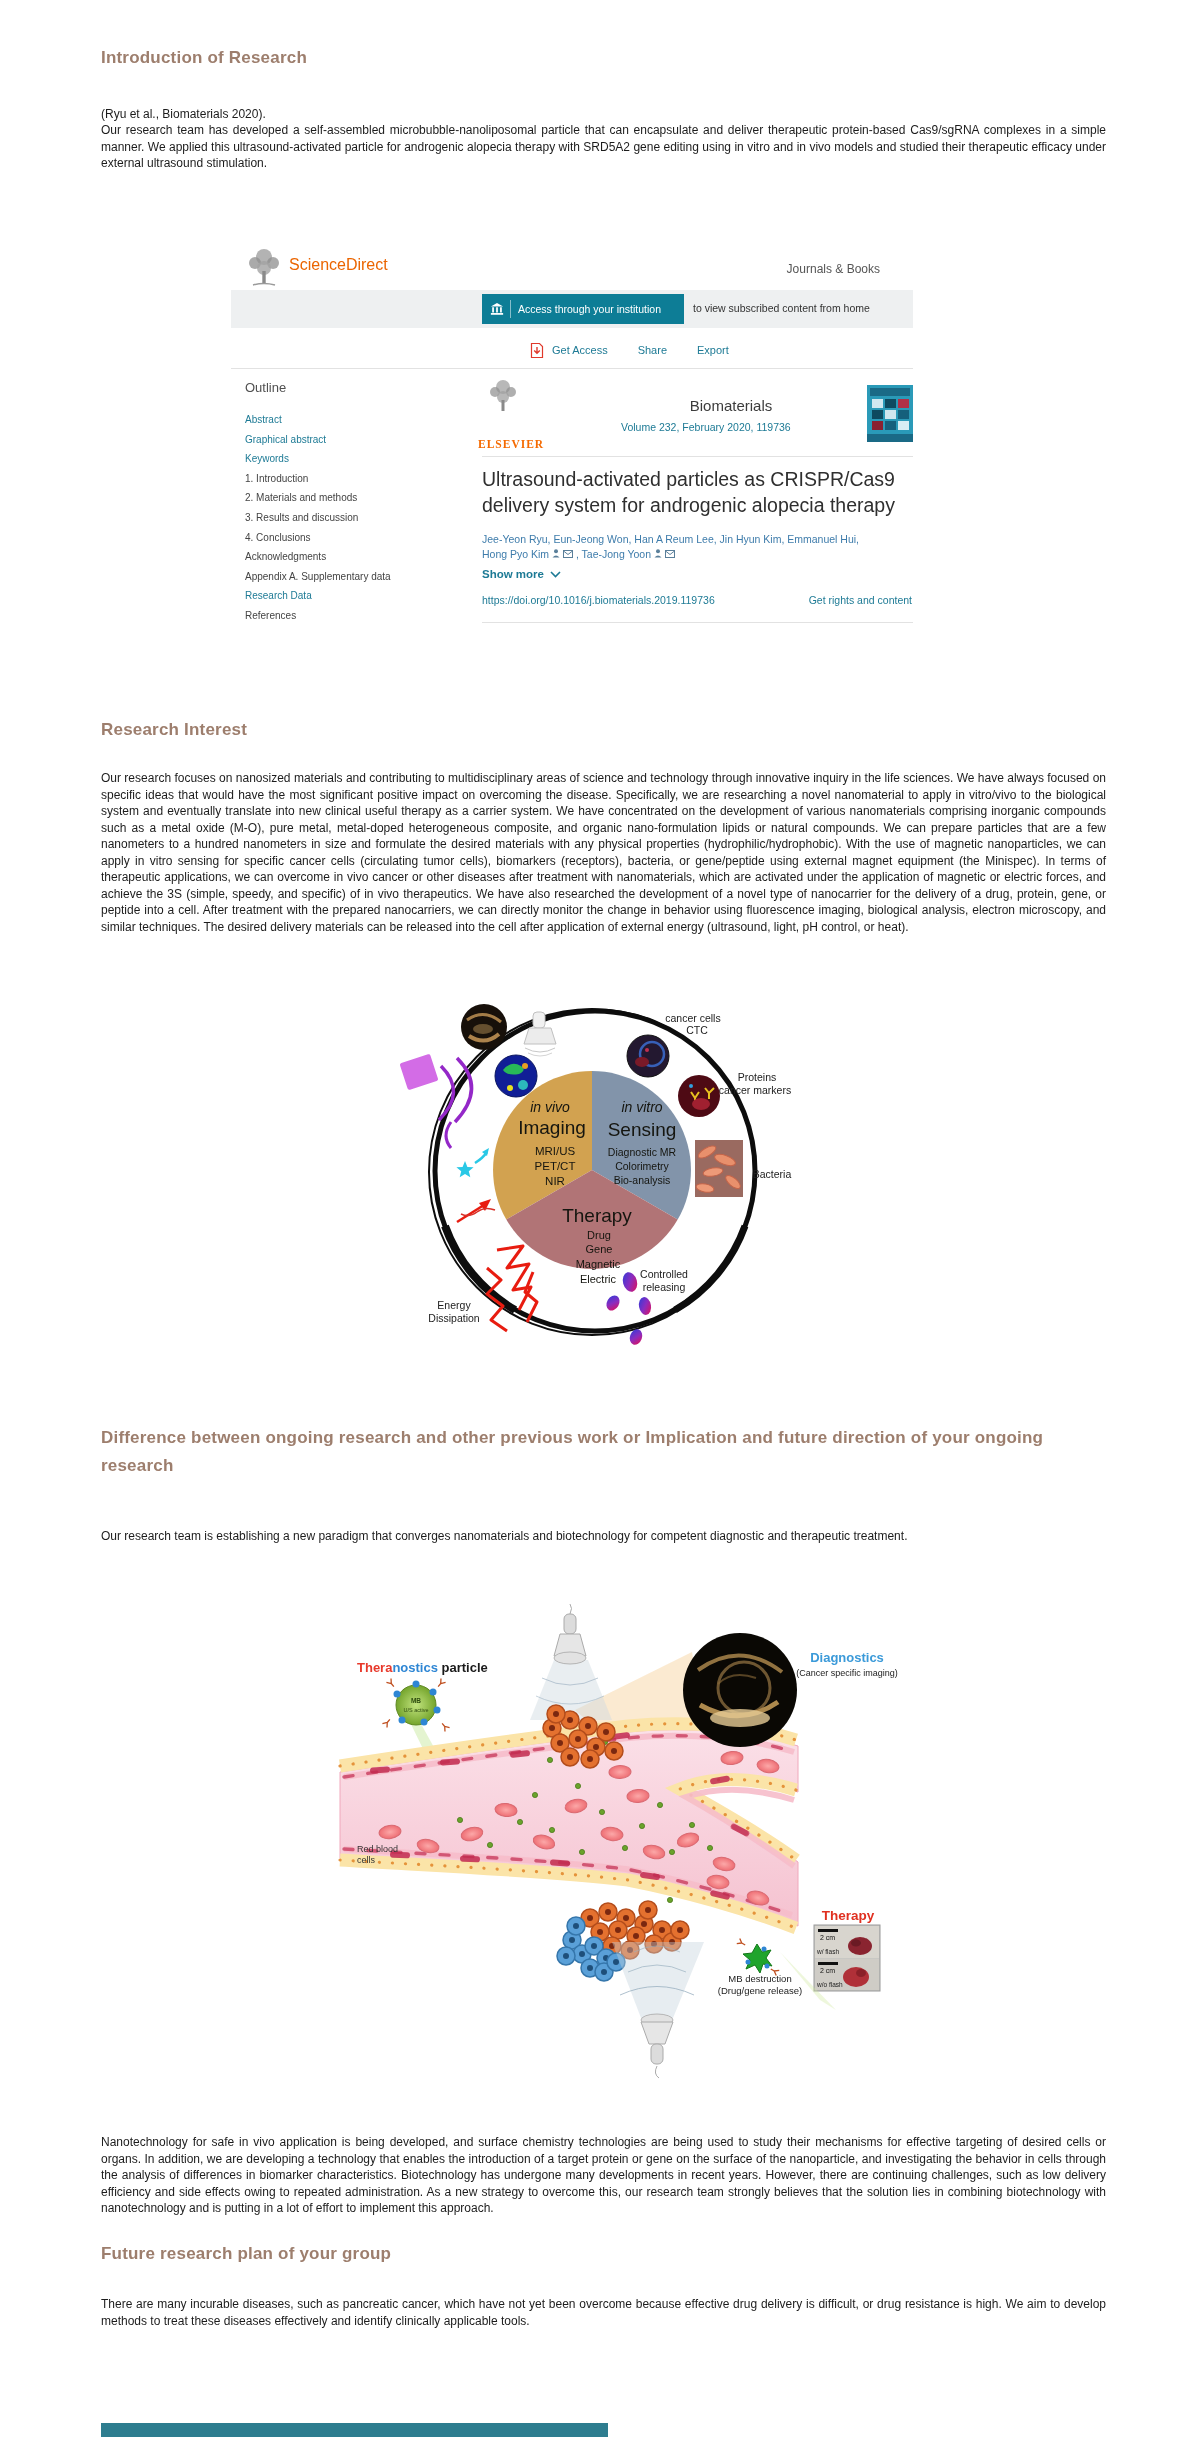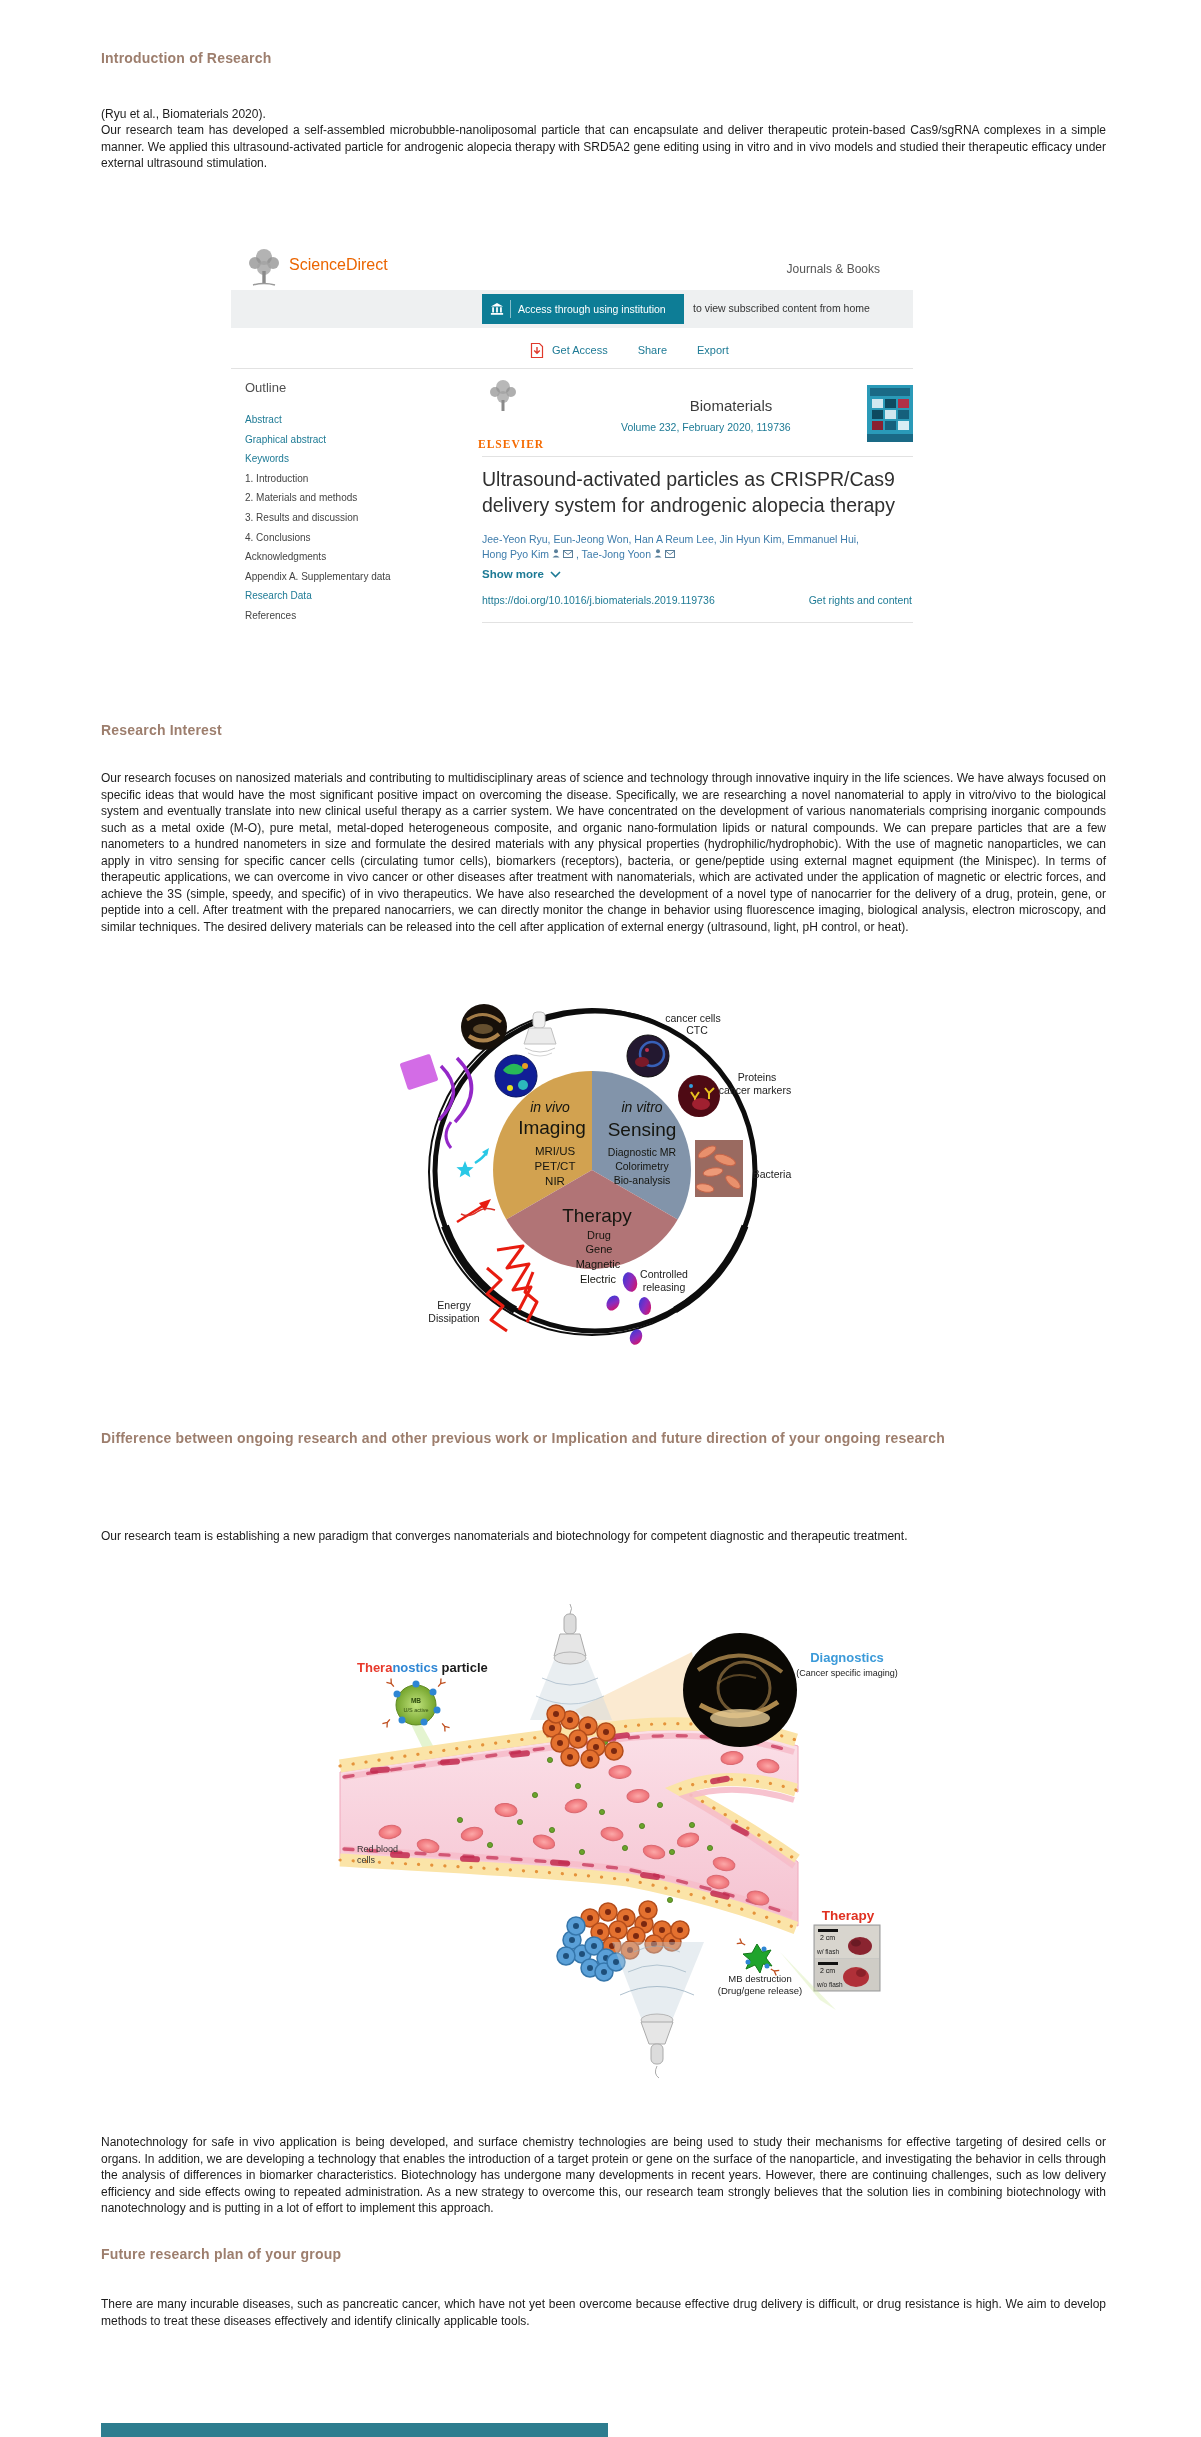--- a/index.html
+++ b/index.html
@@ -1,19 +1,19 @@
 <!DOCTYPE html>
 <html><head>
 <meta charset="utf-8">
 <style>
   html,body{margin:0;padding:0;}
   body{position:relative;width:1201px;height:2437px;background:#fff;overflow:hidden;
        font-family:"Liberation Sans",sans-serif;color:#1c1c1c;}
   .abs{position:absolute;}
-  .h1{font-size:14px;font-weight:bold;color:#9d7e6d;letter-spacing:.2px;line-height:28px;}
+  .h1{font-size:17px;font-weight:bold;color:#9d7e6d;letter-spacing:.2px;line-height:28px;}
   .para{font-size:12px;line-height:16.5px;text-align:justify;color:#1c1c1c;margin-top:12px;}
   
   .sd{left:231px;top:240px;width:682px;height:400px;background:#fff;font-family:"Liberation Sans",sans-serif;}
   .sd-brand{left:58px;top:16px;font-size:16px;color:#eb6500;}
   .sd-jb{right:33px;top:22px;font-size:12px;color:#555;}
   .sd-graybar{left:0;top:50px;width:682px;height:38px;background:#eef0f1;}
   .sd-access-btn{left:251px;top:54px;width:202px;height:30px;background:#0d7d96;color:#fff;
       display:flex;align-items:center;font-size:10.5px;}
   .sd-access-btn .divider{width:1px;height:18px;background:rgba(255,255,255,.5);margin:0 7px 0 6px;}
   .sd-access-note{left:462px;top:62px;font-size:10.5px;color:#333;}
@@ -64,21 +64,21 @@
     <span style="margin-left:8px;display:flex;">
       <svg width="14" height="14" viewBox="0 0 16 16">
         <polygon points="8,1 15,5 1,5" fill="#fff"></polygon>
         <rect x="2.5" y="6" width="2" height="6" fill="#fff"></rect>
         <rect x="7" y="6" width="2" height="6" fill="#fff"></rect>
         <rect x="11.5" y="6" width="2" height="6" fill="#fff"></rect>
         <rect x="1" y="12.6" width="14" height="2" fill="#fff"></rect>
       </svg>
     </span>
     <span class="divider"></span>
-    <span>Access through using institution</span>
+    <span>Access through your institution</span>
   </div>
   <span class="abs sd-access-note">to view subscribed content from home</span>
 
   <div class="abs sd-actions">
     <span style="display:flex;margin-right:8px;">
       <svg width="14" height="17" viewBox="0 0 14 17">
         <path d="M1.5,1.5 h8 l3,3 v11 h-11 z" fill="#fff" stroke="#e0392b" stroke-width="1.2"></path>
         <path d="M7,5 v6 M4.2,8.5 L7,11.2 L9.8,8.5" stroke="#e0392b" stroke-width="1.4" fill="none"></path>
       </svg>
     </span>

